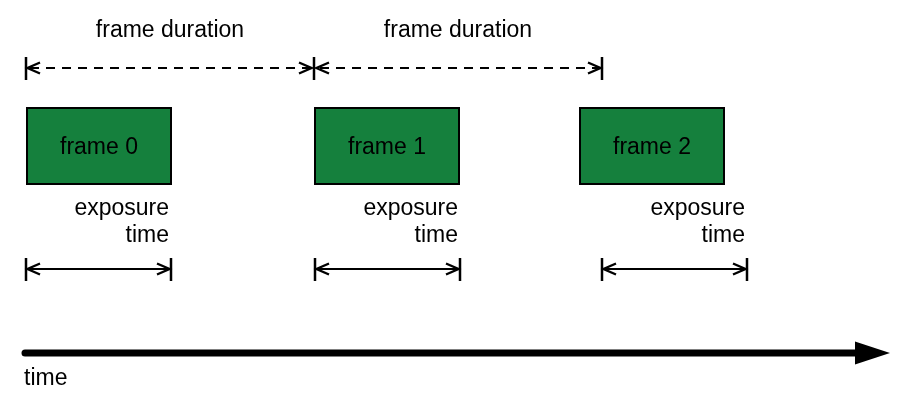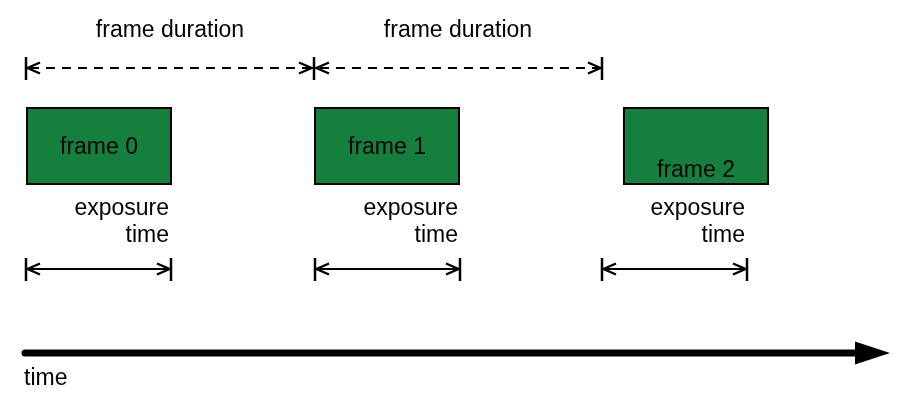--- a/index.html
+++ b/index.html
@@ -45,21 +45,21 @@
     box-sizing: border-box;
     border: 2.5px solid #000000;
     background: #15803d;
     display: flex;
     align-items: center;
     justify-content: center;
     font-size: 23px;
   }
   .frame-box.f0 { left: 26px; }
   .frame-box.f1 { left: 314px; }
-  .frame-box.f2 { left: 623px; align-items: flex-end; }
+  .frame-box.f2 { left: 579px; }
   .exposure-label {
     position: absolute;
     top: 194px;
     width: 140px;
     text-align: right;
     font-size: 23px;
     line-height: 27px;
   }
   .exposure-label.e0 { left: 29px; }
   .exposure-label.e1 { left: 318px; }

